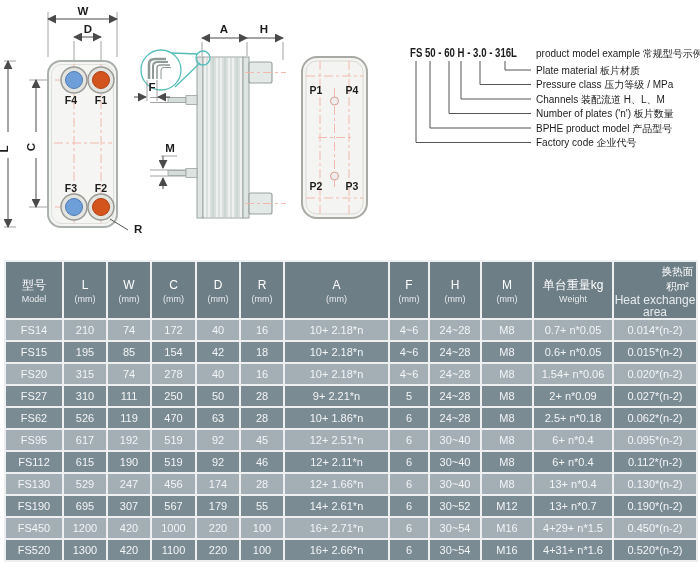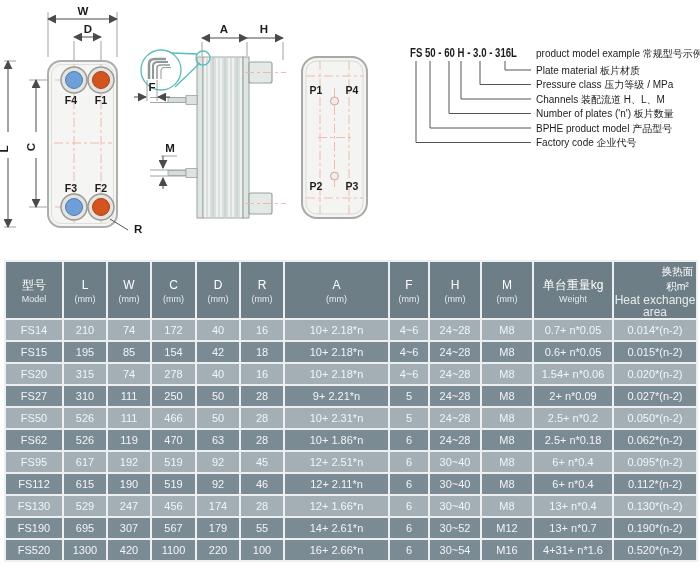--- a/index.html
+++ b/index.html
@@ -321,34 +321,20 @@
         <td>250</td>
         <td>50</td>
         <td>28</td>
         <td>9+ 2.21*n</td>
         <td>5</td>
         <td>24~28</td>
         <td>M8</td>
         <td>2+ n*0.09</td>
         <td>0.027*(n-2)</td>
       </tr>
-        <tr>
-        <td>FS50</td>
-        <td>526</td>
-        <td>111</td>
-        <td>466</td>
-        <td>50</td>
-        <td>28</td>
-        <td>10+ 2.31*n</td>
-        <td>5</td>
-        <td>24~28</td>
-        <td>M8</td>
-        <td>2.5+ n*0.2</td>
-        <td>0.050*(n-2)</td>
-      </tr>
         <tr class="alt">
         <td>FS62</td>
         <td>526</td>
         <td>119</td>
         <td>470</td>
         <td>63</td>
         <td>28</td>
         <td>10+ 1.86*n</td>
         <td>6</td>
         <td>24~28</td>
@@ -405,20 +391,34 @@
         <td>567</td>
         <td>179</td>
         <td>55</td>
         <td>14+ 2.61*n</td>
         <td>6</td>
         <td>30~52</td>
         <td>M12</td>
         <td>13+ n*0.7</td>
         <td>0.190*(n-2)</td>
       </tr>
+        <tr>
+        <td>FS450</td>
+        <td>1200</td>
+        <td>420</td>
+        <td>1000</td>
+        <td>220</td>
+        <td>100</td>
+        <td>16+ 2.71*n</td>
+        <td>6</td>
+        <td>30~54</td>
+        <td>M16</td>
+        <td>4+29+ n*1.5</td>
+        <td>0.450*(n-2)</td>
+      </tr>
         <tr class="alt">
         <td>FS520</td>
         <td>1300</td>
         <td>420</td>
         <td>1100</td>
         <td>220</td>
         <td>100</td>
         <td>16+ 2.66*n</td>
         <td>6</td>
         <td>30~54</td>

